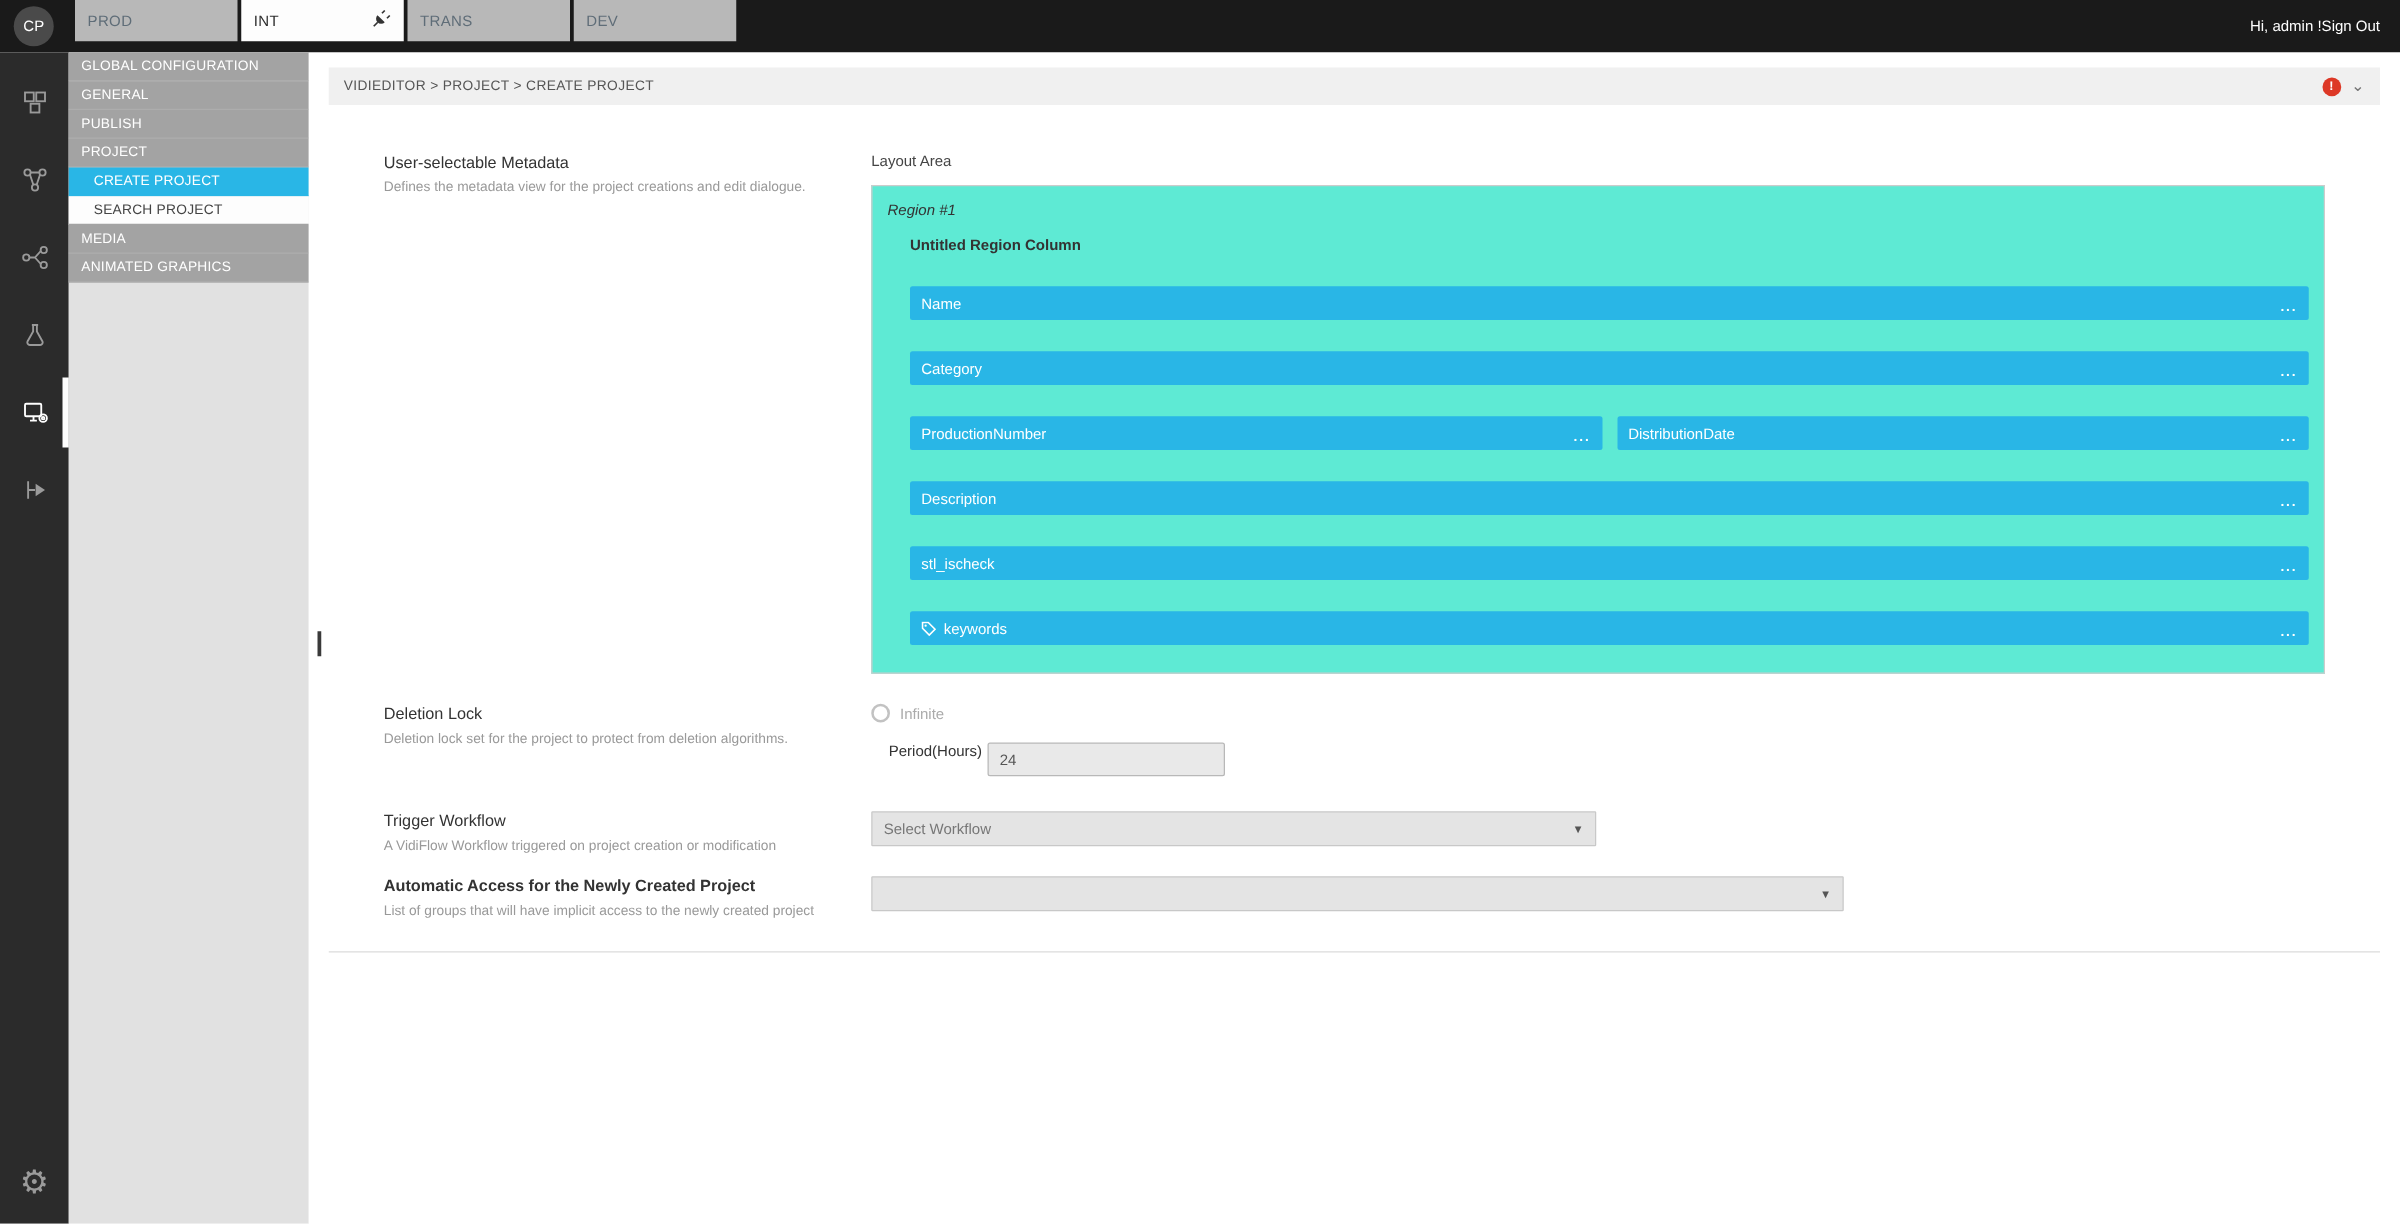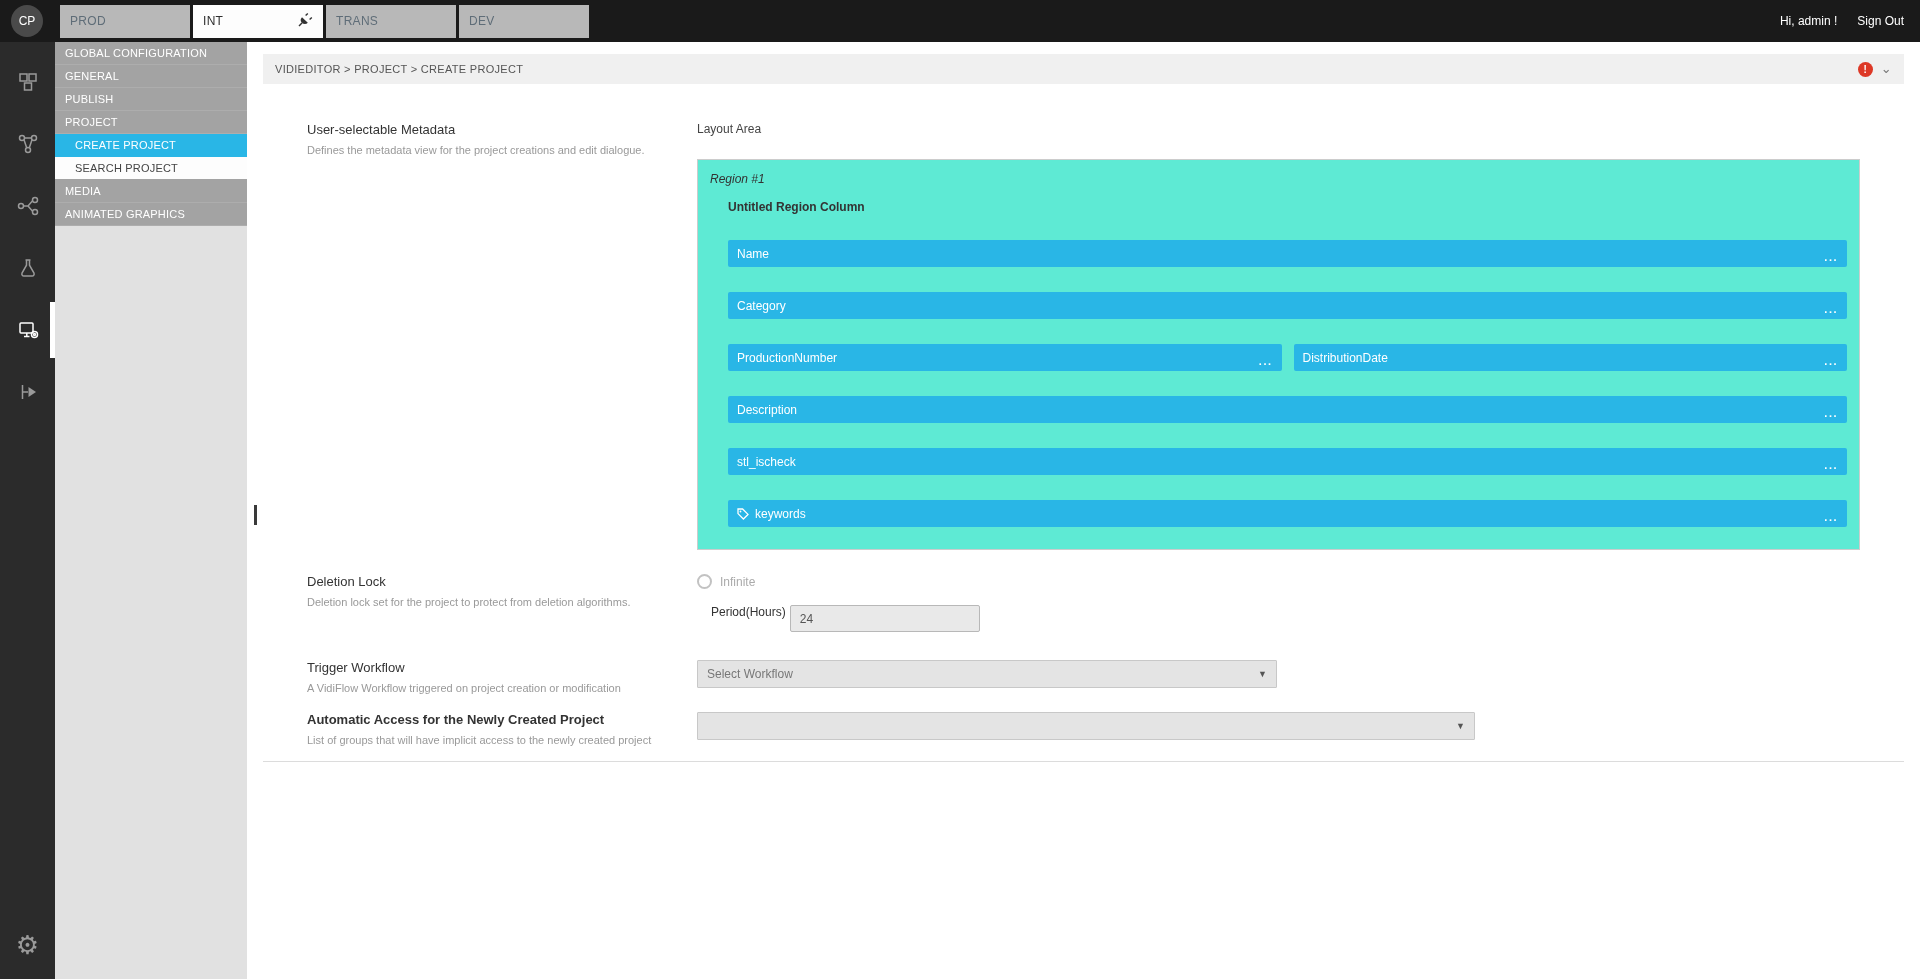--- a/index.html
+++ b/index.html
@@ -8,38 +8,38 @@
     font-family: "Liberation Sans", "DejaVu Sans", sans-serif;
     background: #ffffff;
     overflow: hidden;
     color: #333;
   }
   #app { width: 1920px; height: 979px; display: flex; flex-direction: column; }
 
   
   .topbar {
     height: 42px; background: #1a1a1a; flex-shrink: 0;
-    display: flex; align-items: center; position: relative;
+    display: flex; align-items: flex-start; position: relative;
   }
   .logo-circle {
     position: absolute; left: 11px; top: 5px;
     width: 32px; height: 32px; border-radius: 50%;
     background: #4a4a4a; color: #fff; font-size: 12px;
     display: flex; align-items: center; justify-content: center;
   }
   .tabs { display: flex; gap: 3px; margin-left: 60px; }
   .tab {
     width: 130px; height: 33px; background: #b8b8b8; color: #5f6d78;
     font-size: 12px; display: flex; align-items: center; padding: 0 10px;
     cursor: pointer; letter-spacing: .3px;
   }
   .tab.active { background: #fdfdfd; color: #2e2e2e; justify-content: space-between; }
   .topbar-right {
     position: absolute; right: 16px; top: 0; height: 42px;
-    display: flex; align-items: center; gap: 20px; color: #fff; font-size: 12px;
+    display: flex; align-items: center; color: #fff; font-size: 12px;
   }
   .signout { cursor: pointer; }
 
   
   .main-row { flex: 1; display: flex; min-height: 0; position: relative; }
 
   
   .rail {
     width: 55px; background: #2b2b2b; flex-shrink: 0;
     display: flex; flex-direction: column; align-items: center;
@@ -89,21 +89,21 @@
     border-bottom: 1px solid #dcdcdc; overflow: hidden;
   }
   .section { display: flex; margin-left: 24px; }
   .sec-left { width: 390px; padding-right: 36px; flex-shrink: 0; }
   .sec-title { font-size: 13px; color: #333; }
   .sec-title.bold { font-weight: bold; }
   .sec-desc { font-size: 11px; color: #999; margin-top: 6px; line-height: 1.35; }
   .sec-right { width: 1163px; flex-shrink: 0; }
 
   
-  .layout-label { font-size: 12px; color: #444; margin-bottom: 23px; }
+  .layout-label { font-size: 12px; color: #444; margin-bottom: 12px; }
   .layout-box { border: 1px solid #cccccc; background: #5eead4; padding: 12px 12px 22px 12px; }
   .region-title { font-style: italic; font-size: 12px; color: #333; margin-bottom: 14px; }
   .column-title { font-size: 12px; font-weight: bold; color: #333; margin: 0 0 10px 18px; }
   .fields { margin-left: 18px; display: flex; flex-direction: column; gap: 9px; }
   .field-row { display: flex; gap: 12px; }
   .field {
     flex: 1; height: 27px; background: #29b6e6; color: #fff; font-size: 12px;
     display: flex; align-items: center; gap: 6px; padding: 0 10px 0 9px;
     border-radius: 2px; position: relative; cursor: pointer; margin-top: 16px;
   }

